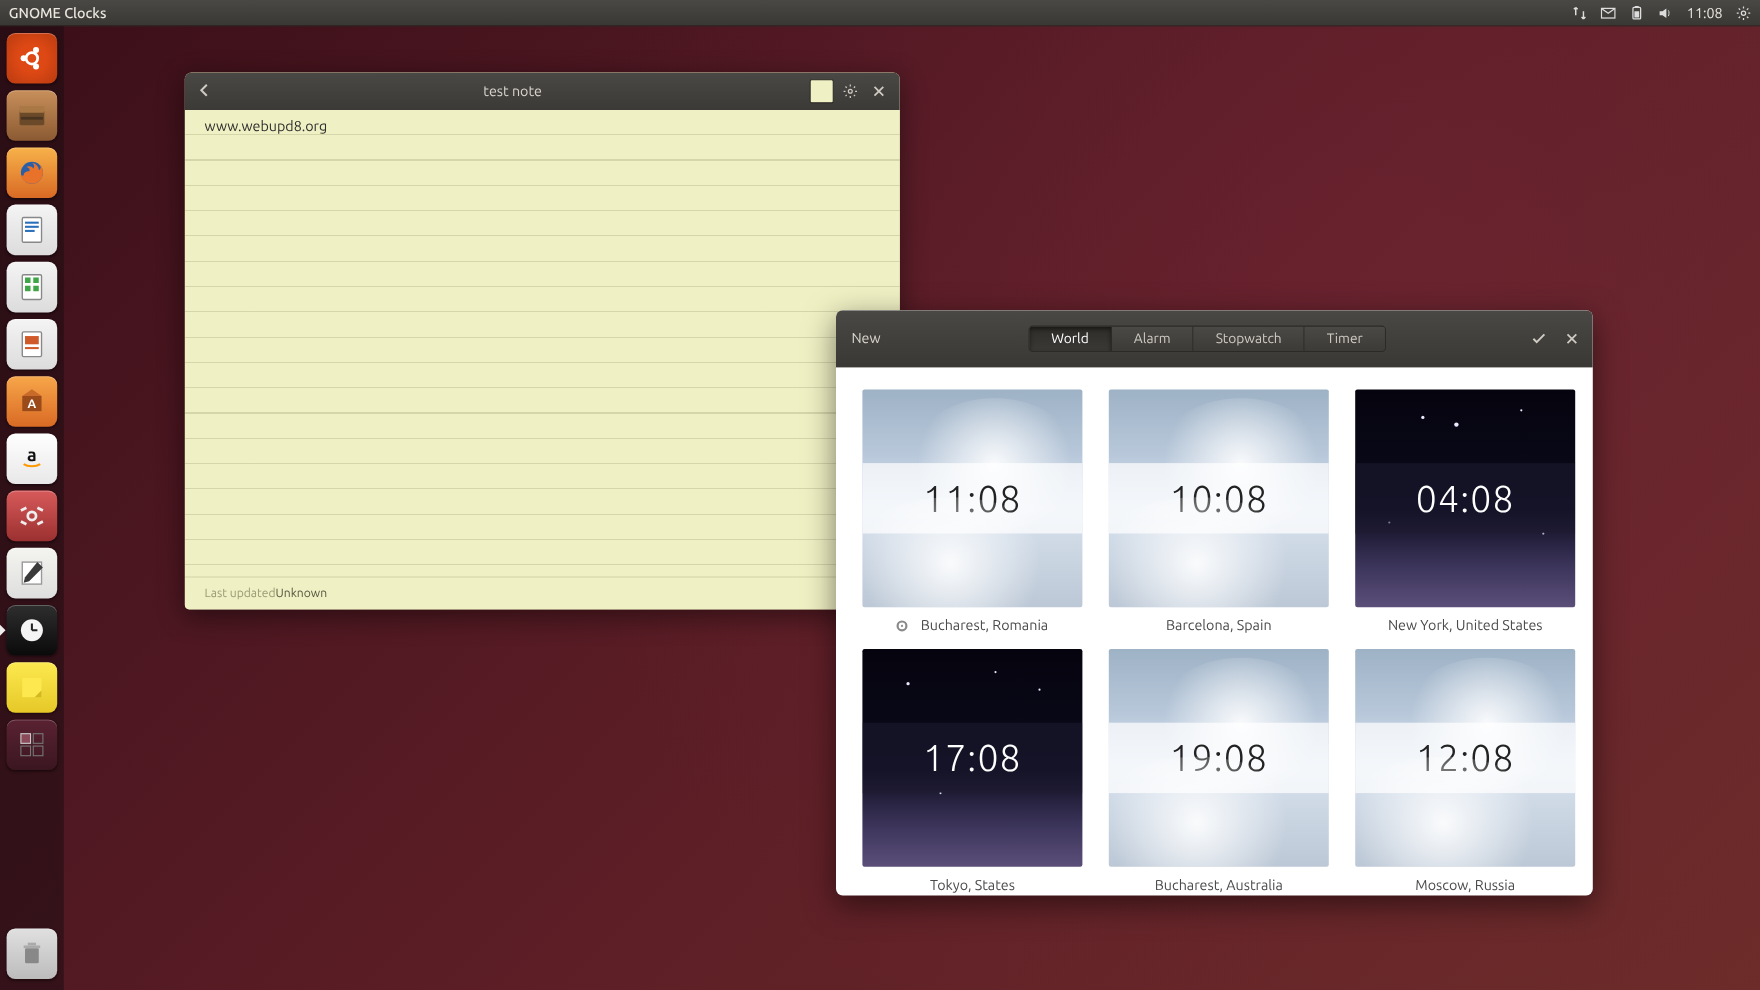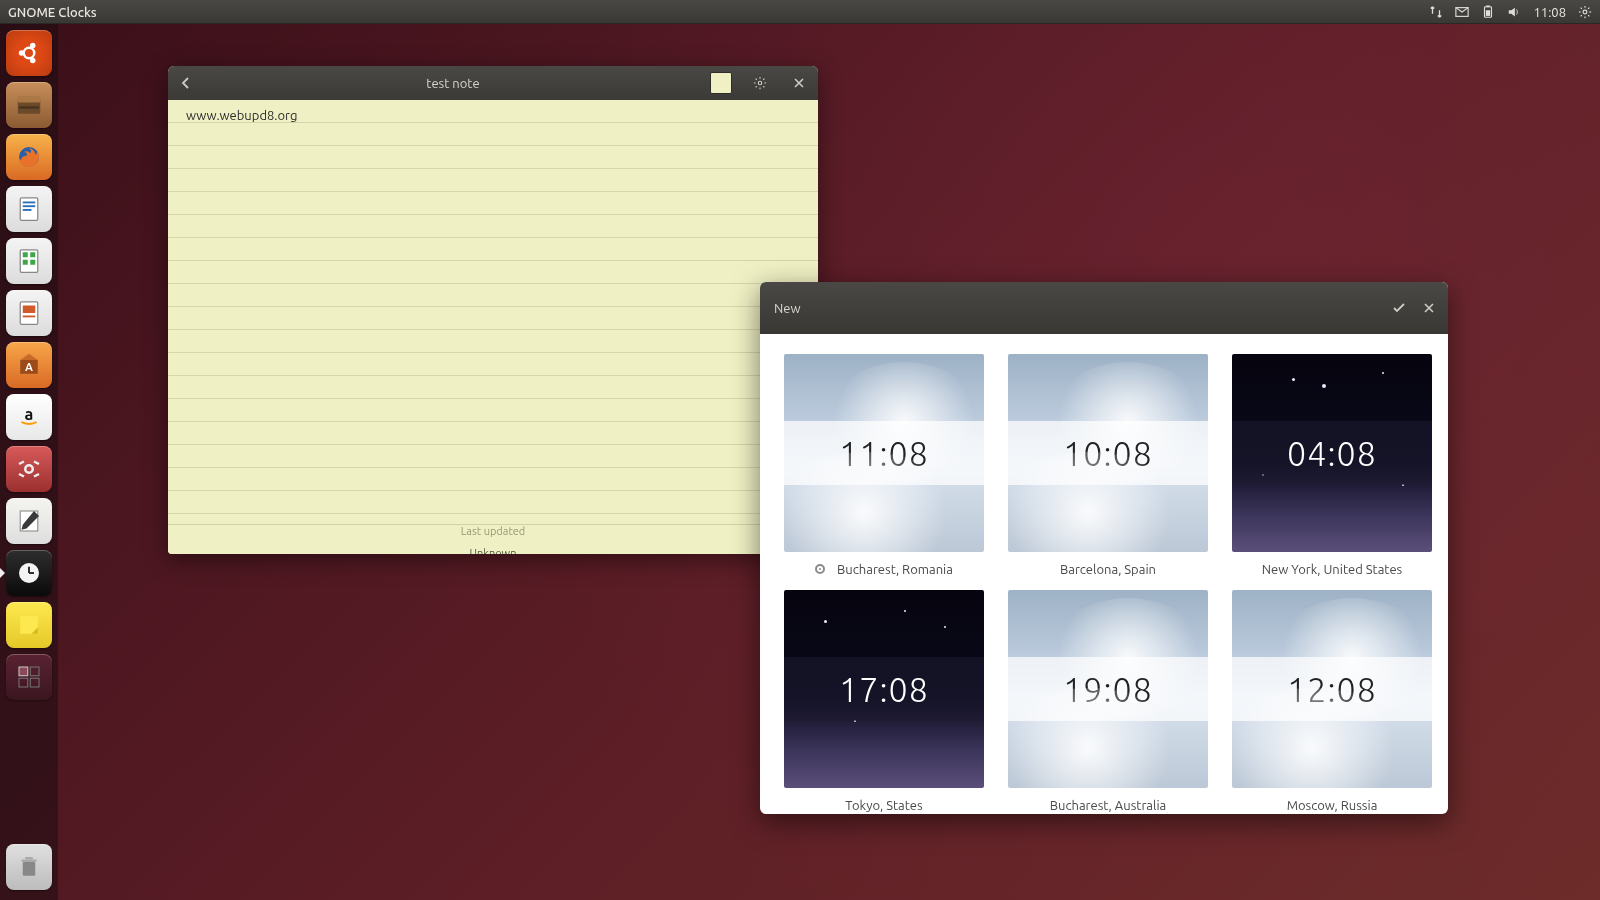--- a/index.html
+++ b/index.html
@@ -47,39 +47,39 @@
 
   
   .note-win {
     position: absolute; top: 66px; left: 168px; width: 650px; height: 488px;
     background: #eff0c3;
     border-radius: 6px 6px 4px 4px; overflow: hidden;
     box-shadow: 0 6px 24px rgba(0,0,0,0.45);
   }
   .note-header {
     height: 34px; background: linear-gradient(#4a4844,#3c3a36);
-    display: flex; align-items: center; padding: 0 8px; gap: 17px;
+    display: flex; align-items: center; padding: 0 8px; gap: 4px;
     color: #d8d5ce; font-size: 13px;
   }
   .note-header .back { width: 20px; text-align: center; color: #cfcbc3; font-size: 16px; cursor: pointer; }
   .note-header .title { flex: 1; text-align: center; }
   .note-header .thumb { width: 22px; height: 22px; background: #eff0c3; border: 1px solid #2f2d29; border-radius: 2px; }
   .note-header .hbtn { width: 22px; height: 22px; display:flex; align-items:center; justify-content:center; color:#cfcbc3; cursor:pointer; }
   .note-body {
     position: absolute; top: 34px; left: 0; right: 0; bottom: 30px;
     background:
       repeating-linear-gradient(to bottom, transparent 0, transparent 22px, rgba(120,120,80,0.22) 22px, rgba(120,120,80,0.22) 23px),
       #eff0c3;
     padding: 8px 18px; color: #2d2d2d; font-size: 13px;
   }
   .note-footer {
     position: absolute; bottom: 0; left: 0; right: 0; height: 30px;
     background: #eff0c3; border-top: 1px solid rgba(120,120,80,0.25);
-    display: flex; align-items: center; padding: 0 18px; gap: 10px;
-    font-size: 11px; color: #999a74; flex-direction: column;
+    display: flex; align-items: center; padding: 0 18px; gap: 0;
+    font-size: 11px; color: #999a74;
   }
   .note-footer .val { color: #555640; }
 
   
   .clocks-win {
     position: absolute; top: 282px; left: 760px; width: 688px; height: 532px;
     background: #fff; border-radius: 6px; overflow: hidden;
     box-shadow: 0 8px 28px rgba(0,0,0,0.5);
   }
   .clocks-header {
@@ -322,20 +322,26 @@
   <div class="note-footer">
     <span>Last updated</span>
     <span class="val">Unknown</span>
   </div>
 </div>
 
 <div class="clocks-win">
   <div class="clocks-header">
     <div class="new">New</div>
     <div class="hspacer"></div>
+    <div class="segmented">
+      <div class="seg active">World</div>
+      <div class="seg">Alarm</div>
+      <div class="seg">Stopwatch</div>
+      <div class="seg">Timer</div>
+    </div>
     <div class="hspacer"></div>
     <div class="hbtn" title="Select">
       <svg width="14" height="14" viewBox="0 0 14 14">
           <path d="M2 7l3 3 7-7" stroke="#cfcbc3" stroke-width="1.8" fill="none"></path>
         </svg>
     </div>
     <div class="hbtn">
       <svg width="12" height="12" viewBox="0 0 12 12">
           <path d="M2 2l8 8M10 2l-8 8" stroke="#cfcbc3" stroke-width="1.6"></path>
         </svg>

